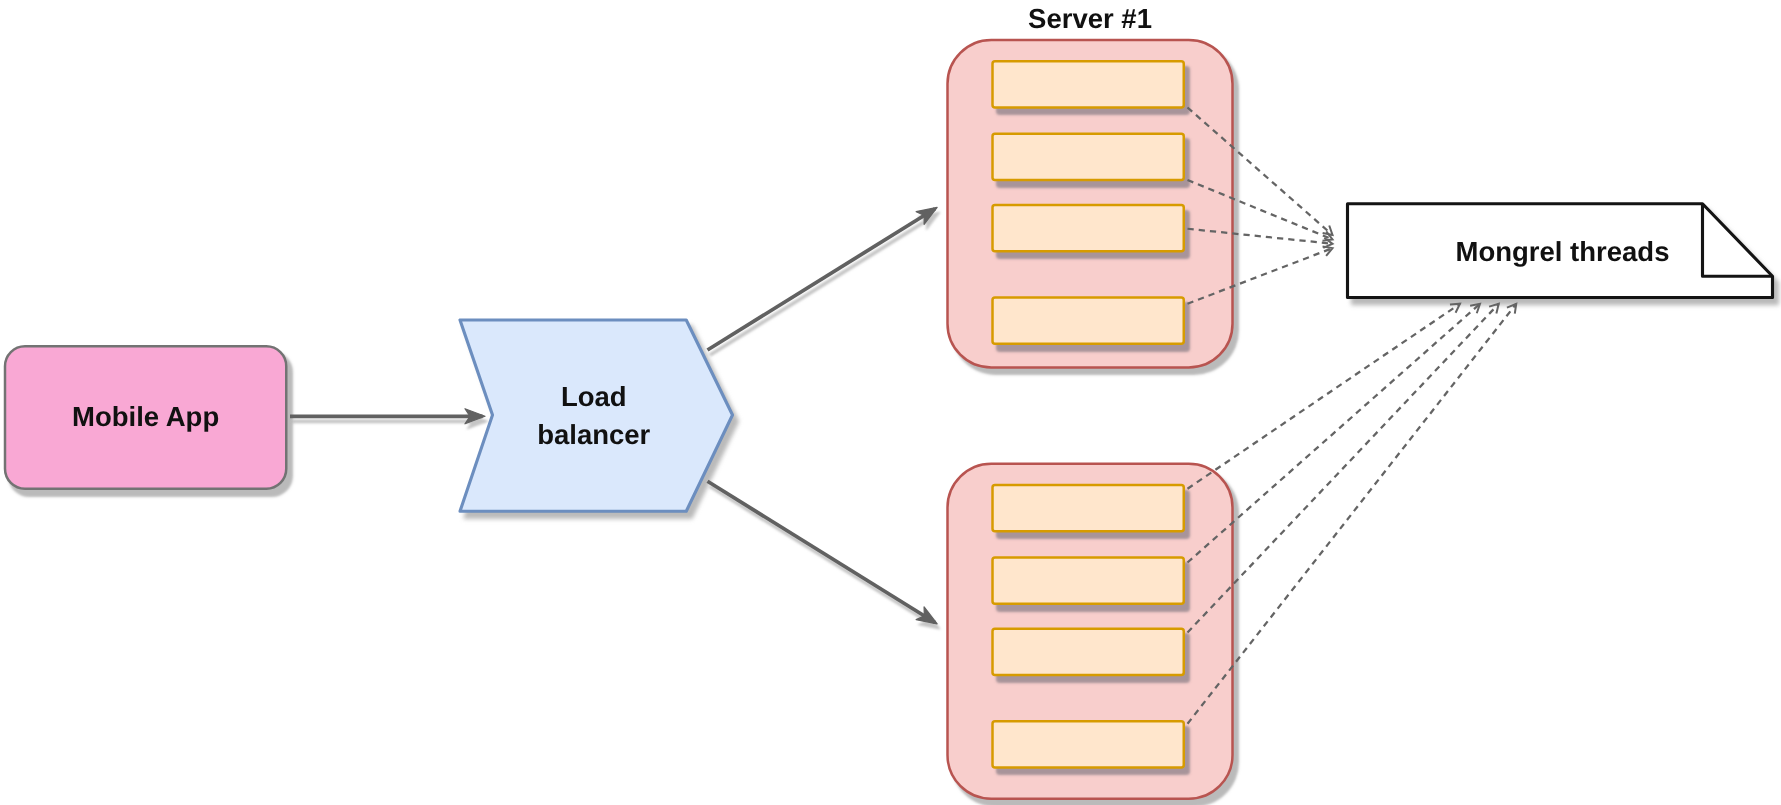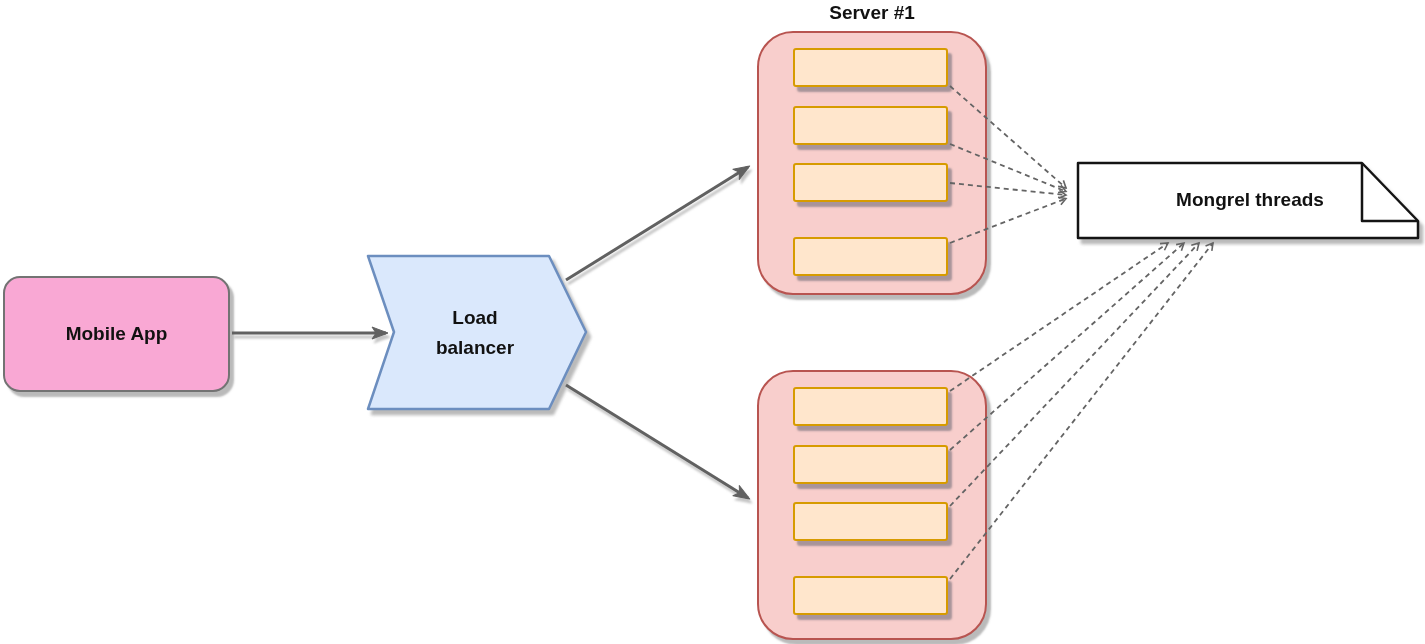--- a/index.html
+++ b/index.html
@@ -45,21 +45,21 @@
     border-radius: 3px;
     box-shadow: 4px 5px 2px rgba(115,110,120,0.6);
   }
   .t1 { top: 15px;  }
   .t2 { top: 73px;  }
   .t3 { top: 130px; }
   .t4 { top: 204px; }
   
   .node-label, .server-title, .float-label {
     color: #111111;
-    font-size: 19px;
+    font-size: 22px;
     font-weight: 700;
     text-align: center;
   }
   .server-title { left: 757px; width: 230px; height: 24px; z-index: 6; }
   .s1t { top: 2px; }
   .s2t { top: 340px; }
   .lb-label {
     left: 375px; top: 303px; width: 200px;
     line-height: 30px;
     white-space: pre-line;

